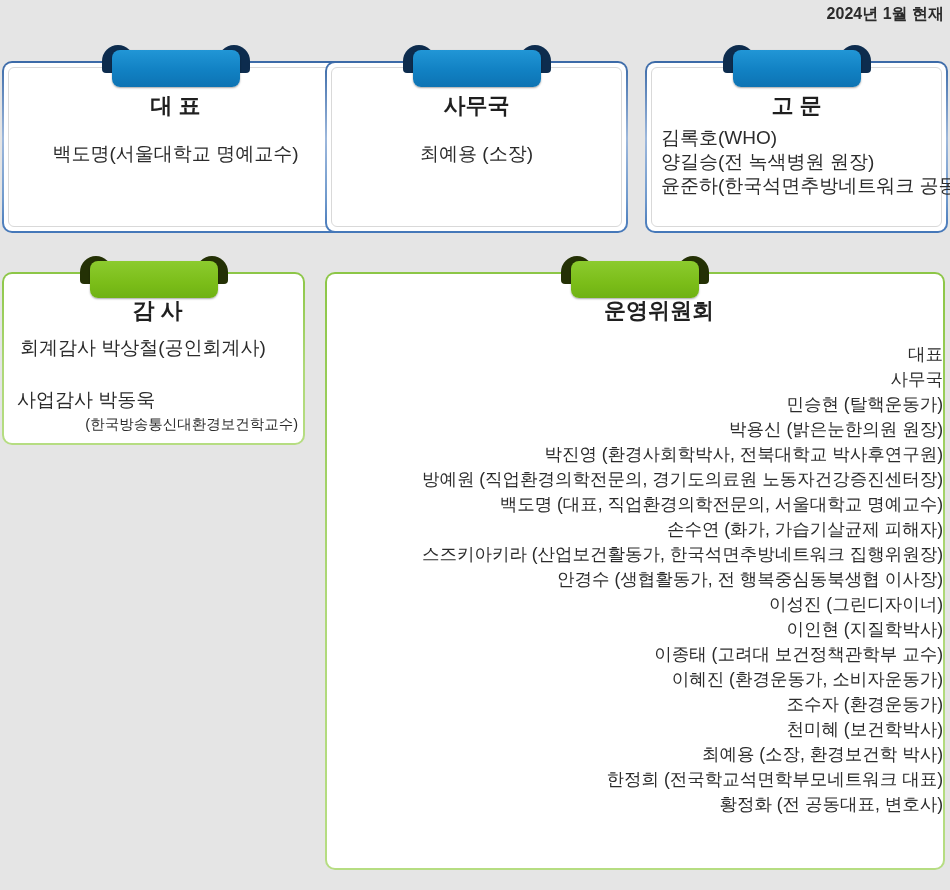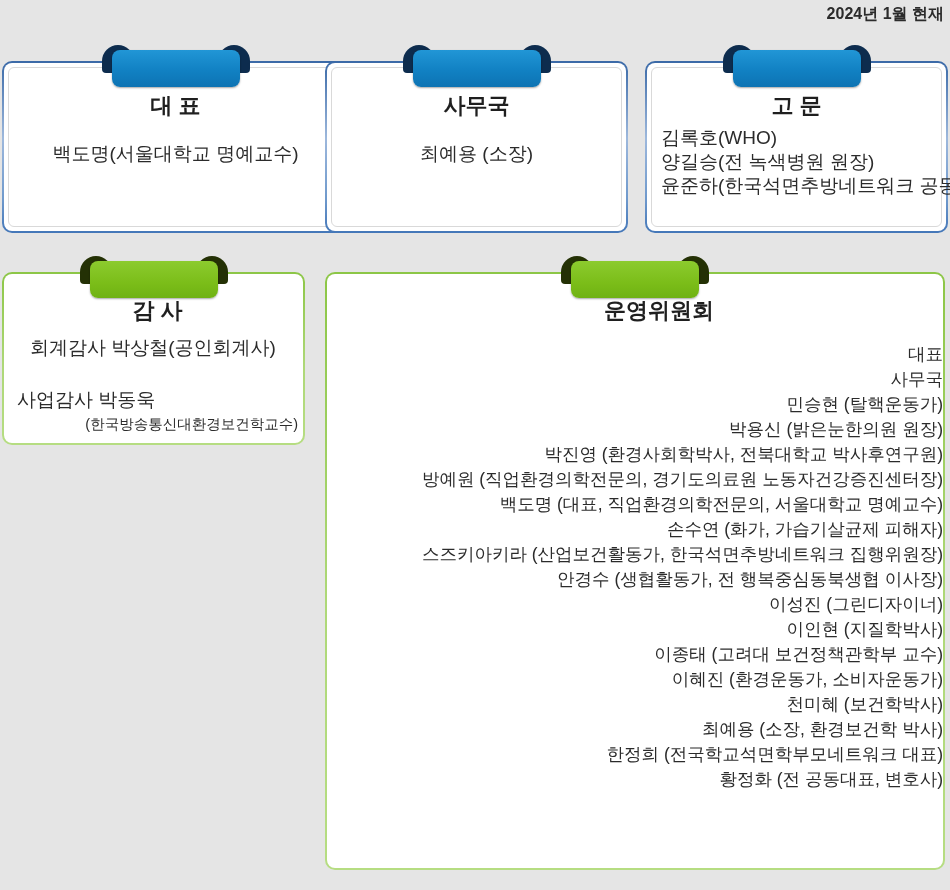--- a/index.html
+++ b/index.html
@@ -32,21 +32,21 @@
 
   
   .card-title{margin-top:28px;text-align:center;font-size:22px;font-weight:700;color:#1f1f1f;}
   .member-line{text-align:center;margin-top:20px;white-space:nowrap;}
   .member-name{font-size:19px;color:#2b2b2b;}
   .member-role{font-size:19px;color:#2b2b2b;}
 
   .gomun-list{margin-top:5px;padding-left:14px;}
   .gomun-list .member-line{text-align:left;margin-top:0;line-height:23px;}
 
-  .gamsa-line1{margin-top:9px;padding-left:26px;white-space:nowrap;}
+  .gamsa-line1{margin-top:9px;padding-left:16px;white-space:nowrap;}
   .gamsa-line2{margin-top:26px;padding-left:13px;white-space:nowrap;}
   .gamsa-line3{margin-top:2px;text-align:right;padding-right:5px;font-size:14.5px;white-space:nowrap;}
 
   .steering-list{margin-top:16px;padding-left:14px;}
   .steering-item{font-size:17.5px;line-height:25px;color:#2b2b2b;white-space:nowrap;text-align:right;}
 </style>
 </head>
 <body>
 
 <div class="stage">
@@ -147,20 +147,21 @@
         <div class="steering-item">박진영 (환경사회학박사, 전북대학교 박사후연구원)</div>
         <div class="steering-item">방예원 (직업환경의학전문의, 경기도의료원 노동자건강증진센터장)</div>
         <div class="steering-item">백도명 (대표, 직업환경의학전문의, 서울대학교 명예교수)</div>
         <div class="steering-item">손수연 (화가, 가습기살균제 피해자)</div>
         <div class="steering-item">스즈키아키라 (산업보건활동가, 한국석면추방네트워크 집행위원장)</div>
         <div class="steering-item">안경수 (생협활동가, 전 행복중심동북생협 이사장)</div>
         <div class="steering-item">이성진 (그린디자이너)</div>
         <div class="steering-item">이인현 (지질학박사)</div>
         <div class="steering-item">이종태 (고려대 보건정책관학부 교수)</div>
         <div class="steering-item">이혜진 (환경운동가, 소비자운동가)</div>
+        <div class="steering-item">조수자 (환경운동가)</div>
         <div class="steering-item">천미혜 (보건학박사)</div>
         <div class="steering-item">최예용 (소장, 환경보건학 박사)</div>
         <div class="steering-item">한정희 (전국학교석면학부모네트워크 대표)</div>
         <div class="steering-item">황정화 (전 공동대표, 변호사)</div>
       </div>
     </div>
   </div>
 
 </div>
 

